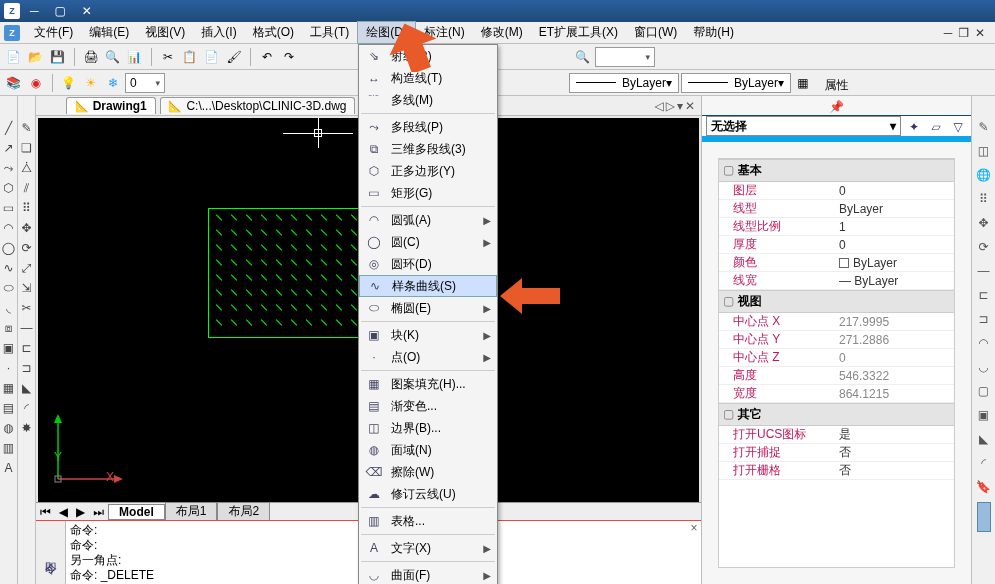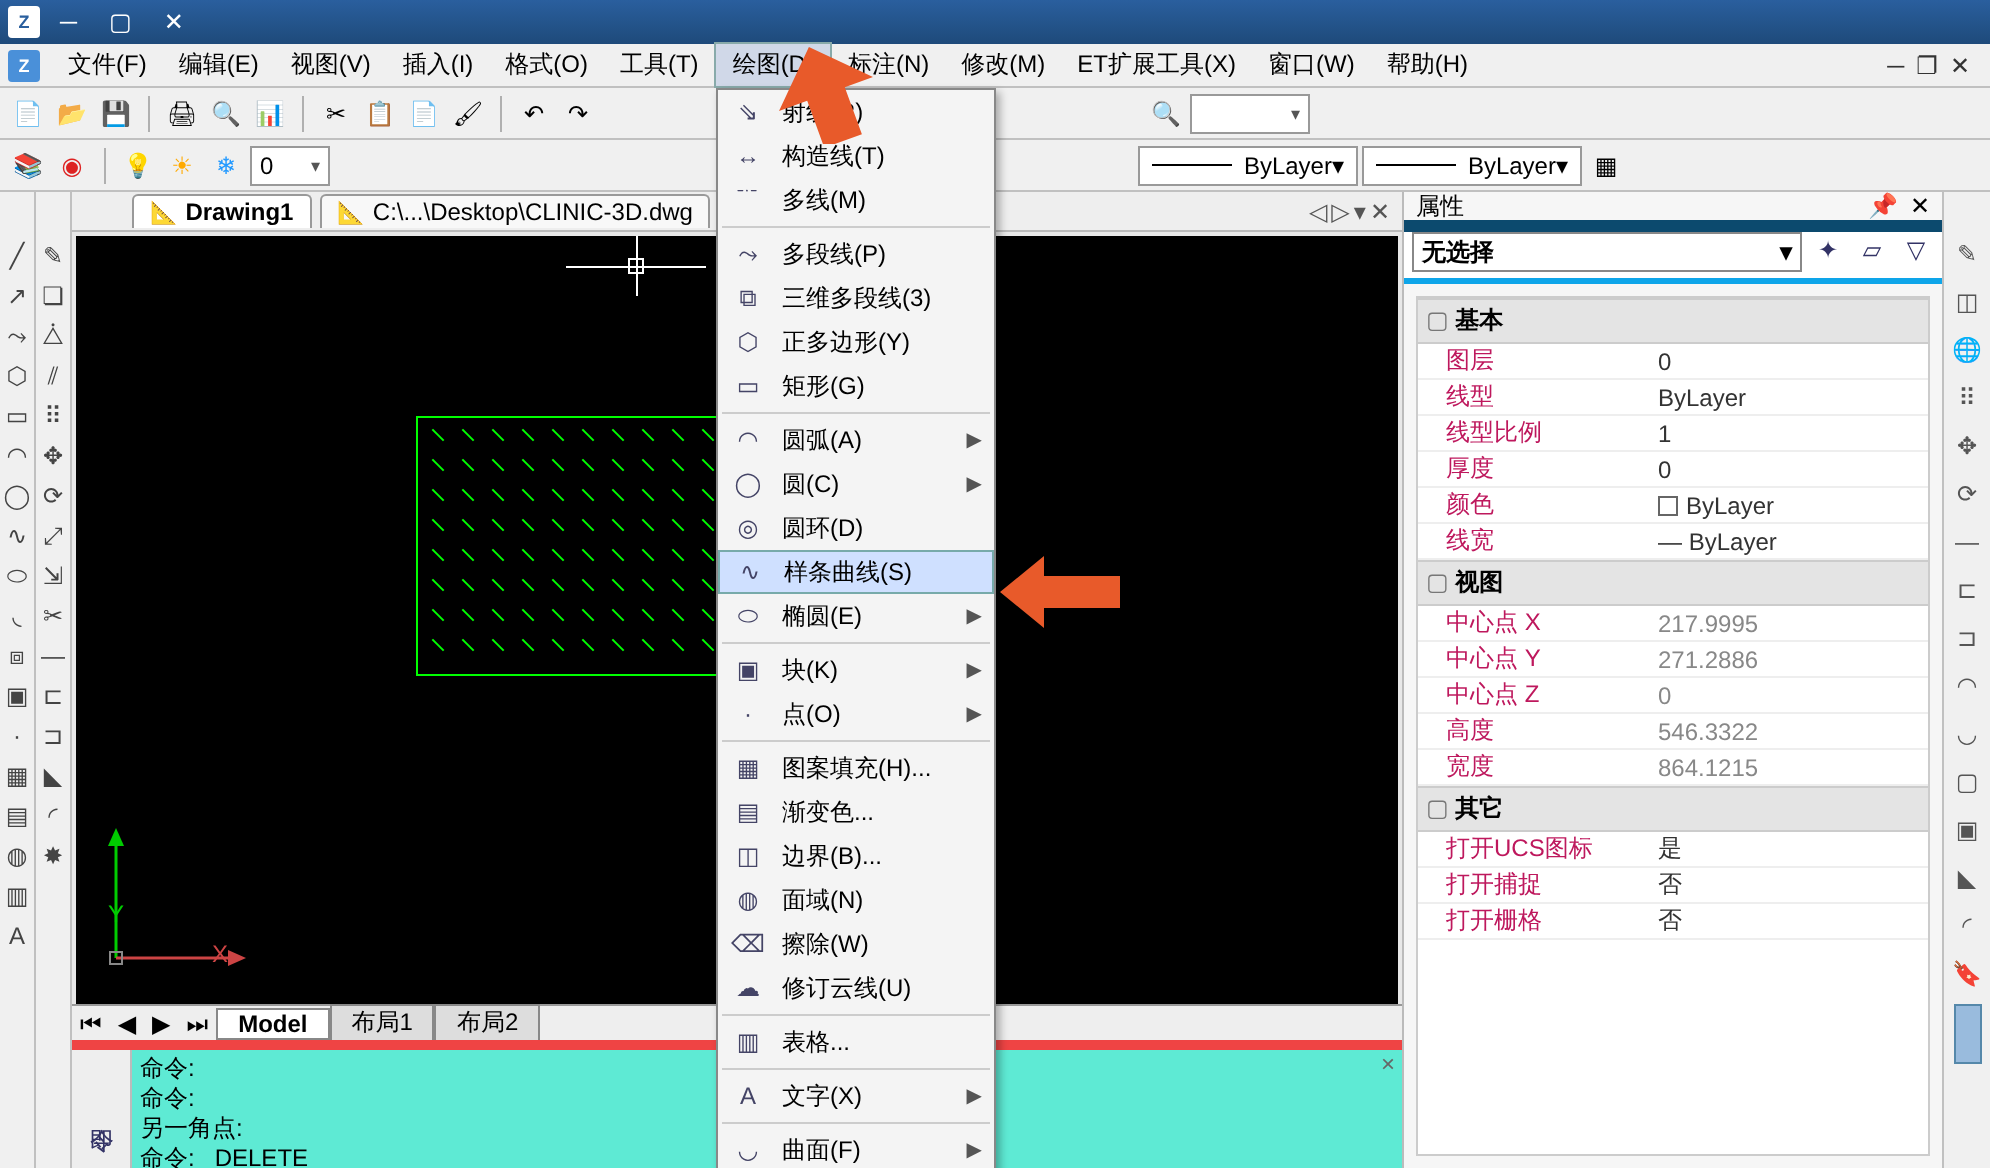--- a/index.html
+++ b/index.html
@@ -53,35 +53,35 @@
 .cursorcross{position:absolute; left:280px; top:0;}
 .cursorcross .h{position:absolute;width:70px;height:1px;background:#fff;top:15px;left:-35px;}
 .cursorcross .v{position:absolute;width:1px;height:30px;background:#fff;top:0;left:0;}
 .cursorcross .box{position:absolute;width:8px;height:8px;border:1px solid #fff;top:11px;left:-4px;}
 
 .modeltabs { height:18px;background:#eee;border-top:1px solid #999;display:flex;align-items:center;font-size:11px;}
 .modeltabs .arrow{padding:0 4px;cursor:pointer;color:#000;}
 .modeltabs .mt{padding:0 10px;border:1px solid #888;background:#ddd;cursor:pointer;}
 .modeltabs .mt.active{background:#fff;font-weight:bold;}
 
-.cmdarea{height:64px;background:#5eead4;border-top:5px solid #ef4444;display:flex;}
+.cmdarea{height:64px;background:#ffffff;border-top:1px solid #ef4444;display:flex;}
 .cmdarea .handle{width:30px;background:#eee;border-right:1px solid #bbb;display:flex;flex-direction:column;align-items:center;justify-content:center;color:#336;writing-mode:vertical-rl;}
 .cmdarea .lines{flex:1;padding:2px 4px;font-family:SimSun,monospace;line-height:15px;overflow:hidden;}
 .cmdarea .x{width:14px;text-align:center;color:#666;}
 
 
 .rightpanel { width: 270px; background:#f6f6f6; border-left:1px solid #bbb; display:flex;flex-direction:column;}
-.rp-head{height:20px;display:flex;align-items:center;padding:0 6px;border-bottom:6px solid #0c4a6e;gap:6px;justify-content:center;}
+.rp-head{height:20px;display:flex;align-items:center;padding:0 6px;border-bottom:1px solid #0c4a6e;gap:6px;justify-content:center;flex-direction:column;}
 .rp-head .lbl{flex:1;}
-.rp-sel{height:26px;display:flex;align-items:flex-start;padding:0 4px;gap:4px;border-bottom:3px solid #0ea5e9;background:#fff;}
+.rp-sel{height:26px;display:flex;align-items:flex-end;padding:0 4px;gap:4px;border-bottom:6px solid #0ea5e9;background:#fff;}
 .rp-sel .combo{flex:1;border:1px solid #888;height:20px;display:flex;align-items:center;padding:0 4px;font-weight:bold;background:#fff;justify-content:space-between;}
 .rp-icons{display:flex;gap:4px;}
 .rp-icons .ic{width:18px;height:18px;display:flex;align-items:center;justify-content:center;cursor:pointer;color:#336;}
 
-.propgrid{flex:1;overflow:auto;background:#fff;margin:6px;border:1px solid #ccc;}
+.propgrid{flex:1;overflow:auto;background:#fff;margin:16px;border:1px solid #ccc;}
 .propgrid .section{background:#e4e4e4;padding:2px 4px;font-weight:bold;border-top:1px solid #ccc;border-bottom:1px solid #ccc;}
 .propgrid .section::before{content:"▢ ";color:#777;font-weight:normal;}
 .propgrid .row{display:flex;height:18px;align-items:center;border-bottom:1px solid #eee;}
 .propgrid .row .k{width:120px;padding-left:14px;color:#be185d;}
 .propgrid .row .v{flex:1;color:#333;}
 .propgrid .row .v.dim{color:#888;}
 .propgrid .row .v .sw{display:inline-block;width:10px;height:10px;border:1px solid #666;background:#fff;margin-right:4px;vertical-align:middle;}
 
 
 .farright{width:24px;background:#f0f0f0;border-left:1px solid #c0c0c0;display:flex;flex-direction:column;align-items:center;padding-top:22px;gap:6px;}

